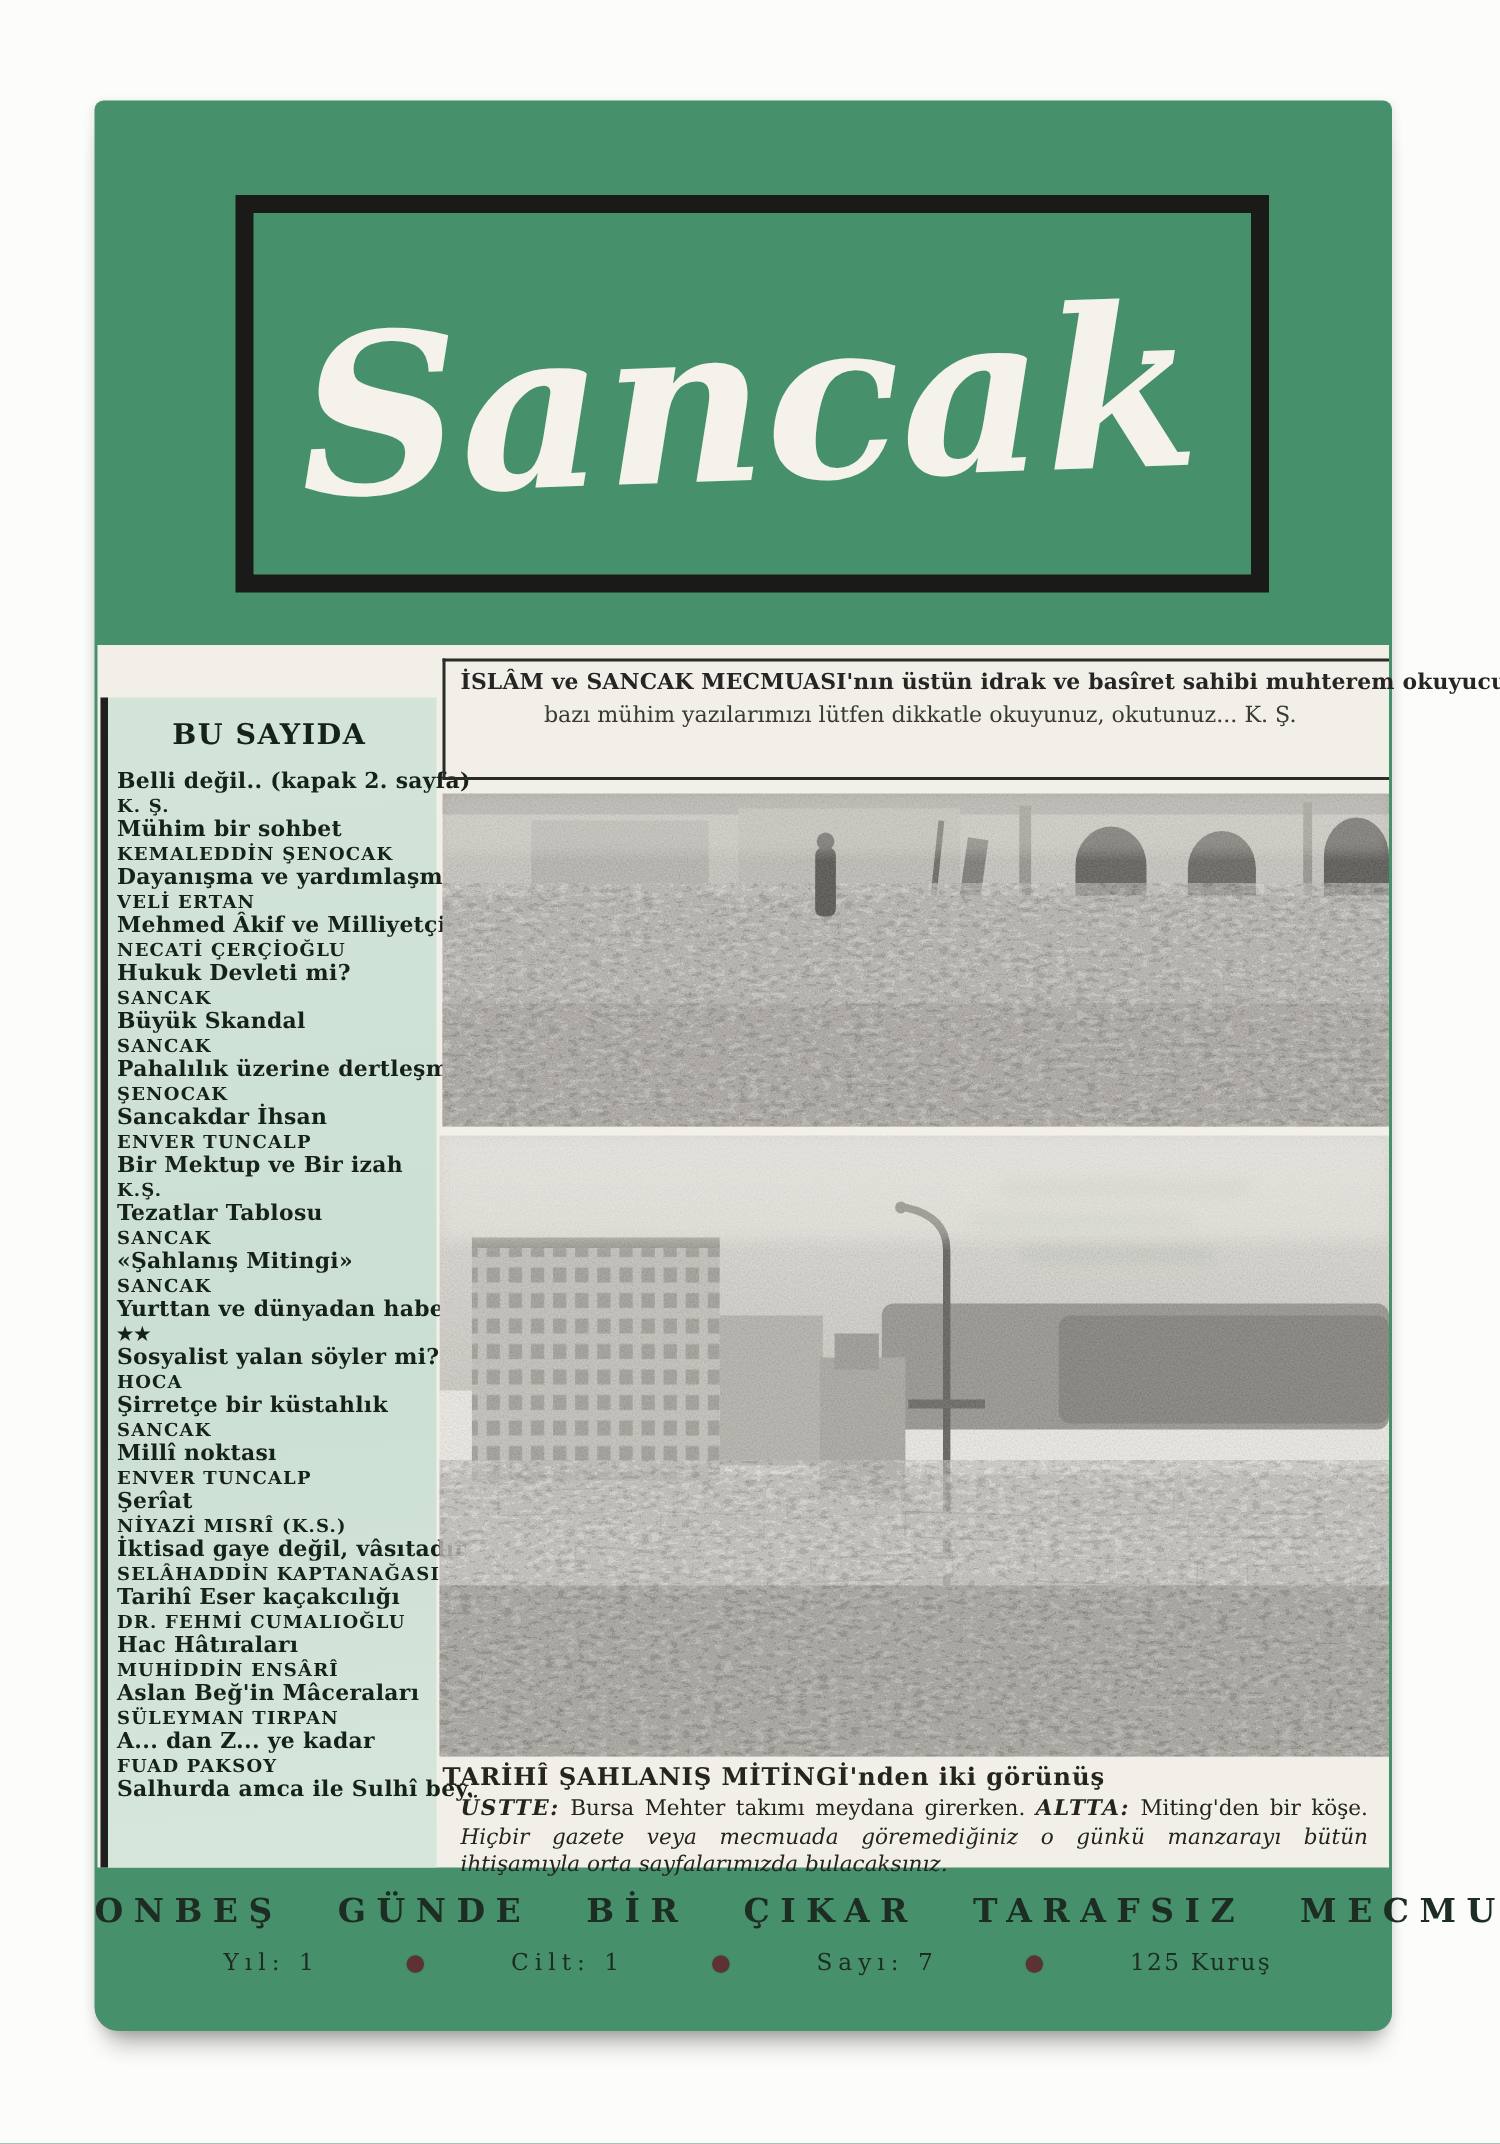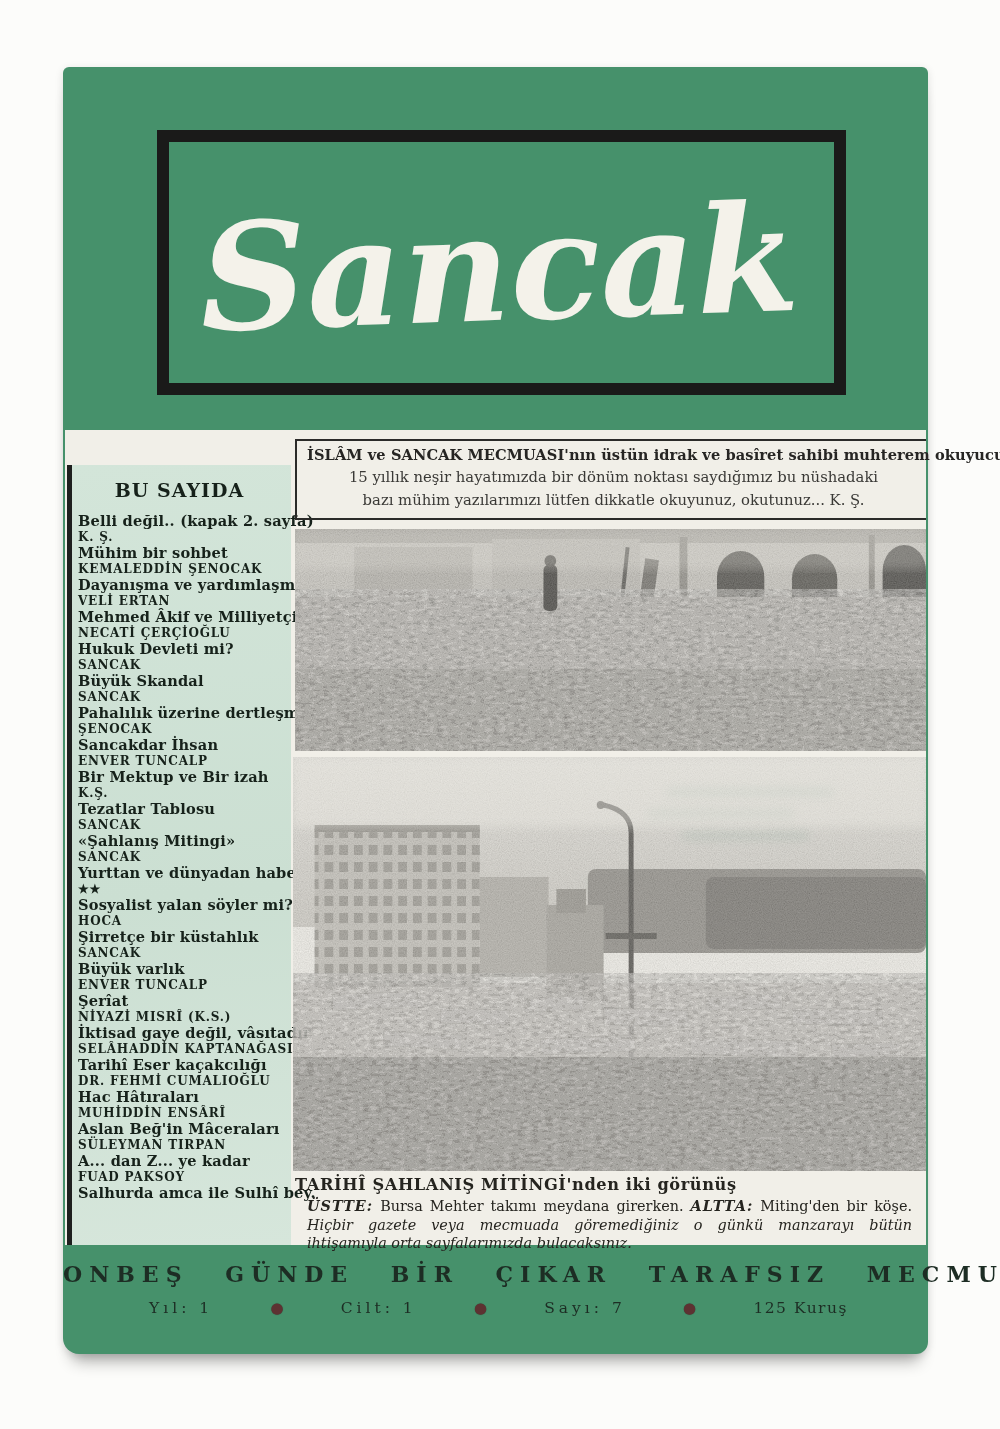--- a/index.html
+++ b/index.html
@@ -163,21 +163,21 @@
         </div>
       <div class="toc-item">
           <span class="t">Sosyalist yalan söyler mi?</span>
           <span class="a">HOCA</span>
         </div>
       <div class="toc-item">
           <span class="t">Şirretçe bir küstahlık</span>
           <span class="a">SANCAK</span>
         </div>
       <div class="toc-item">
-          <span class="t">Büyük varlık</span>
+          <span class="t">Millî noktası</span>
           <span class="a">ENVER TUNCALP</span>
         </div>
       <div class="toc-item">
           <span class="t">Şerîat</span>
           <span class="a">NİYAZİ MISRÎ (K.S.)</span>
         </div>
       <div class="toc-item">
           <span class="t">İktisad gaye değil, vâsıtadır</span>
           <span class="a">SELÂHADDİN KAPTANAĞASI</span>
         </div>
@@ -199,21 +199,20 @@
         </div>
       <div class="toc-item">
           <span class="t">Salhurda amca ile Sulhî bey.</span>
         </div>
     </div>
 
     <div class="main">
 
       <div class="headline-box">
         <div class="headline-bold">İSLÂM ve SANCAK MECMUASI'nın üstün idrak ve basîret sahibi muhterem okuyucuları:</div>
-        <div class="headline-sub">15 yıllık neşir hayatımızda bir dönüm noktası saydığımız bu nüshadaki</div>
         <div class="headline-sub">bazı mühim yazılarımızı lütfen dikkatle okuyunuz, okutunuz...   K. Ş.</div>
       </div>
 
       <div class="photo photo1">
         <svg viewBox="0 0 640 222" preserveAspectRatio="none">
           <defs>
             <filter id="fineGrain" x="-5%" y="-5%" width="110%" height="110%">
               <feTurbulence type="fractalNoise" baseFrequency="0.9" numOctaves="2" seed="4"></feTurbulence>
               <feColorMatrix type="saturate" values="0"></feColorMatrix>
               <feComponentTransfer>

